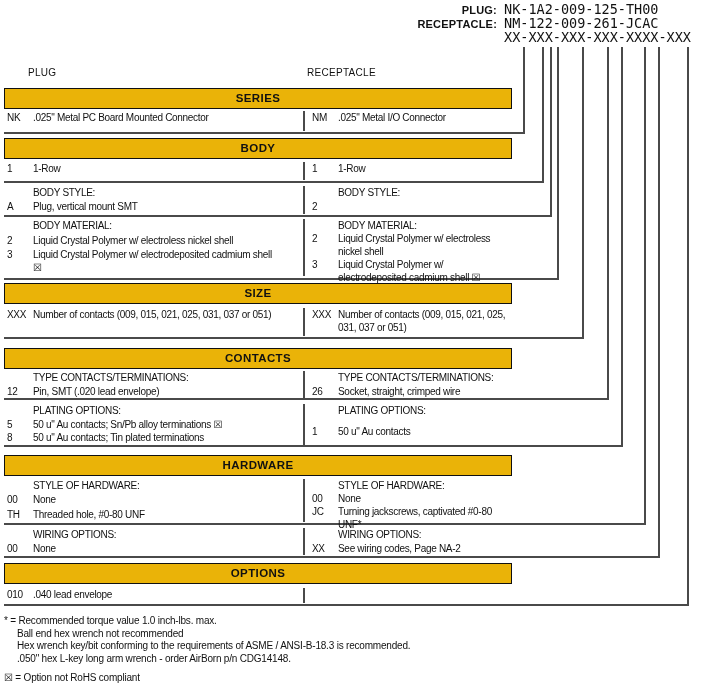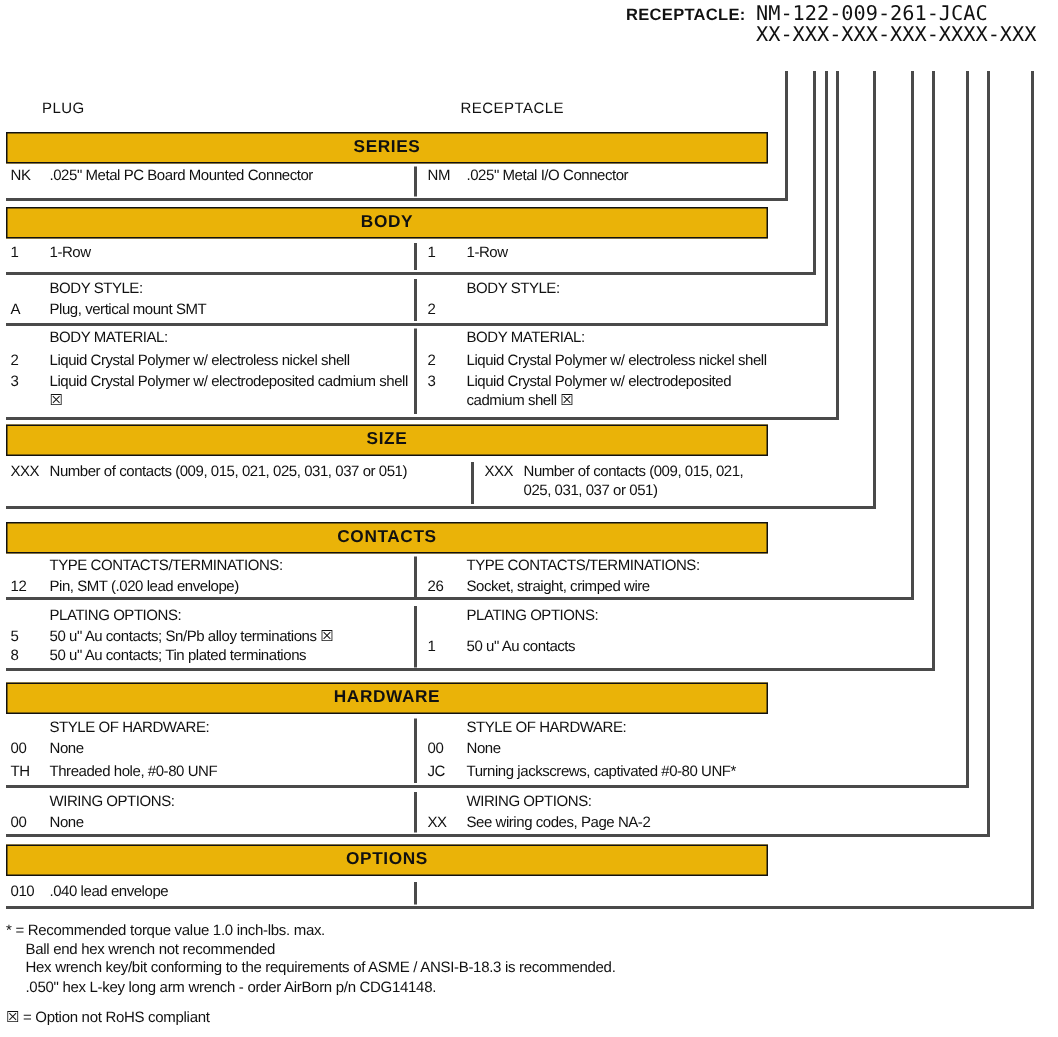--- a/index.html
+++ b/index.html
@@ -17,32 +17,32 @@
   .col-label{position:absolute;top:67px;font-size:10px;letter-spacing:0.3px;padding-left:20px;}
   
   .sec-box{
     position:absolute;left:4px;width:508px;height:21px;box-sizing:border-box;
     border:1.5px solid #111;text-align:center;font-weight:bold;font-size:11.5px;
     line-height:18px;letter-spacing:0.4px;background:#eab308;
   }
   
   .blk{position:absolute;left:4px;width:508px;display:flex;align-items:stretch;box-sizing:border-box;}
   .half-l{width:272px;box-sizing:border-box;padding-left:3px;}
-  .half-r{flex:1;box-sizing:border-box;border-left:2px solid #4a4a4a;padding-left:7px;}
+  .half-r{flex:1;box-sizing:border-box;border-left:2px solid #4a4a4a;padding-left:7px;margin-left:27px;}
   .grid{display:grid;grid-template-columns:26px 1fr;}
   .grid span{font-size:10px;line-height:13px;letter-spacing:-0.3px;}
   .code{grid-column:1;}
   .desc{grid-column:2;}
   .lbl{grid-column:2;}
   
   .b-series  {top:111px;height:20px;}
   .b-bodyrow {top:162px;height:18px;}
   .b-style   {top:186px;height:28px;}
   .b-material{top:219px;height:57px;}
-  .b-size    {top:308px;height:28px;gap:38px;}
+  .b-size    {top:308px;height:28px;}
   .b-type    {top:371px;height:27px;}
   .b-plating {top:404px;height:41px;}
   .b-hwstyle {top:479px;height:43px;}
   .b-wiring  {top:528px;height:27px;}
   .b-options {top:588px;height:15px;}
   
   .x-series  {top:88px;}
   .x-body    {top:138px;}
   .x-size    {top:283px;text-align:center;}
   .x-contacts{top:348px;}
@@ -68,20 +68,24 @@
       <path d="M608 47 L608 399 L4 399"></path>
       <path d="M622 47 L622 446 L4 446"></path>
       <path d="M645 47 L645 524 L4 524"></path>
       <path d="M659 47 L659 557 L4 557"></path>
       <path d="M688 47 L688 605 L4 605"></path>
     </g>
   </svg>
 
   <div class="pn-block">
     <div class="pn-row">
+      <span class="pn-label">PLUG:</span>
+      <span class="pn-value">NK-1A2-009-125-TH00</span>
+    </div>
+    <div class="pn-row">
       <span class="pn-label">RECEPTACLE:</span>
       <span class="pn-value">NM-122-009-261-JCAC</span>
     </div>
     <div class="pn-row">
       <span class="pn-label"></span>
       <span class="pn-value">XX-XXX-XXX-XXX-XXXX-XXX</span>
     </div>
   </div>
 
   <div class="col-label" style="left:8px">PLUG</div>

